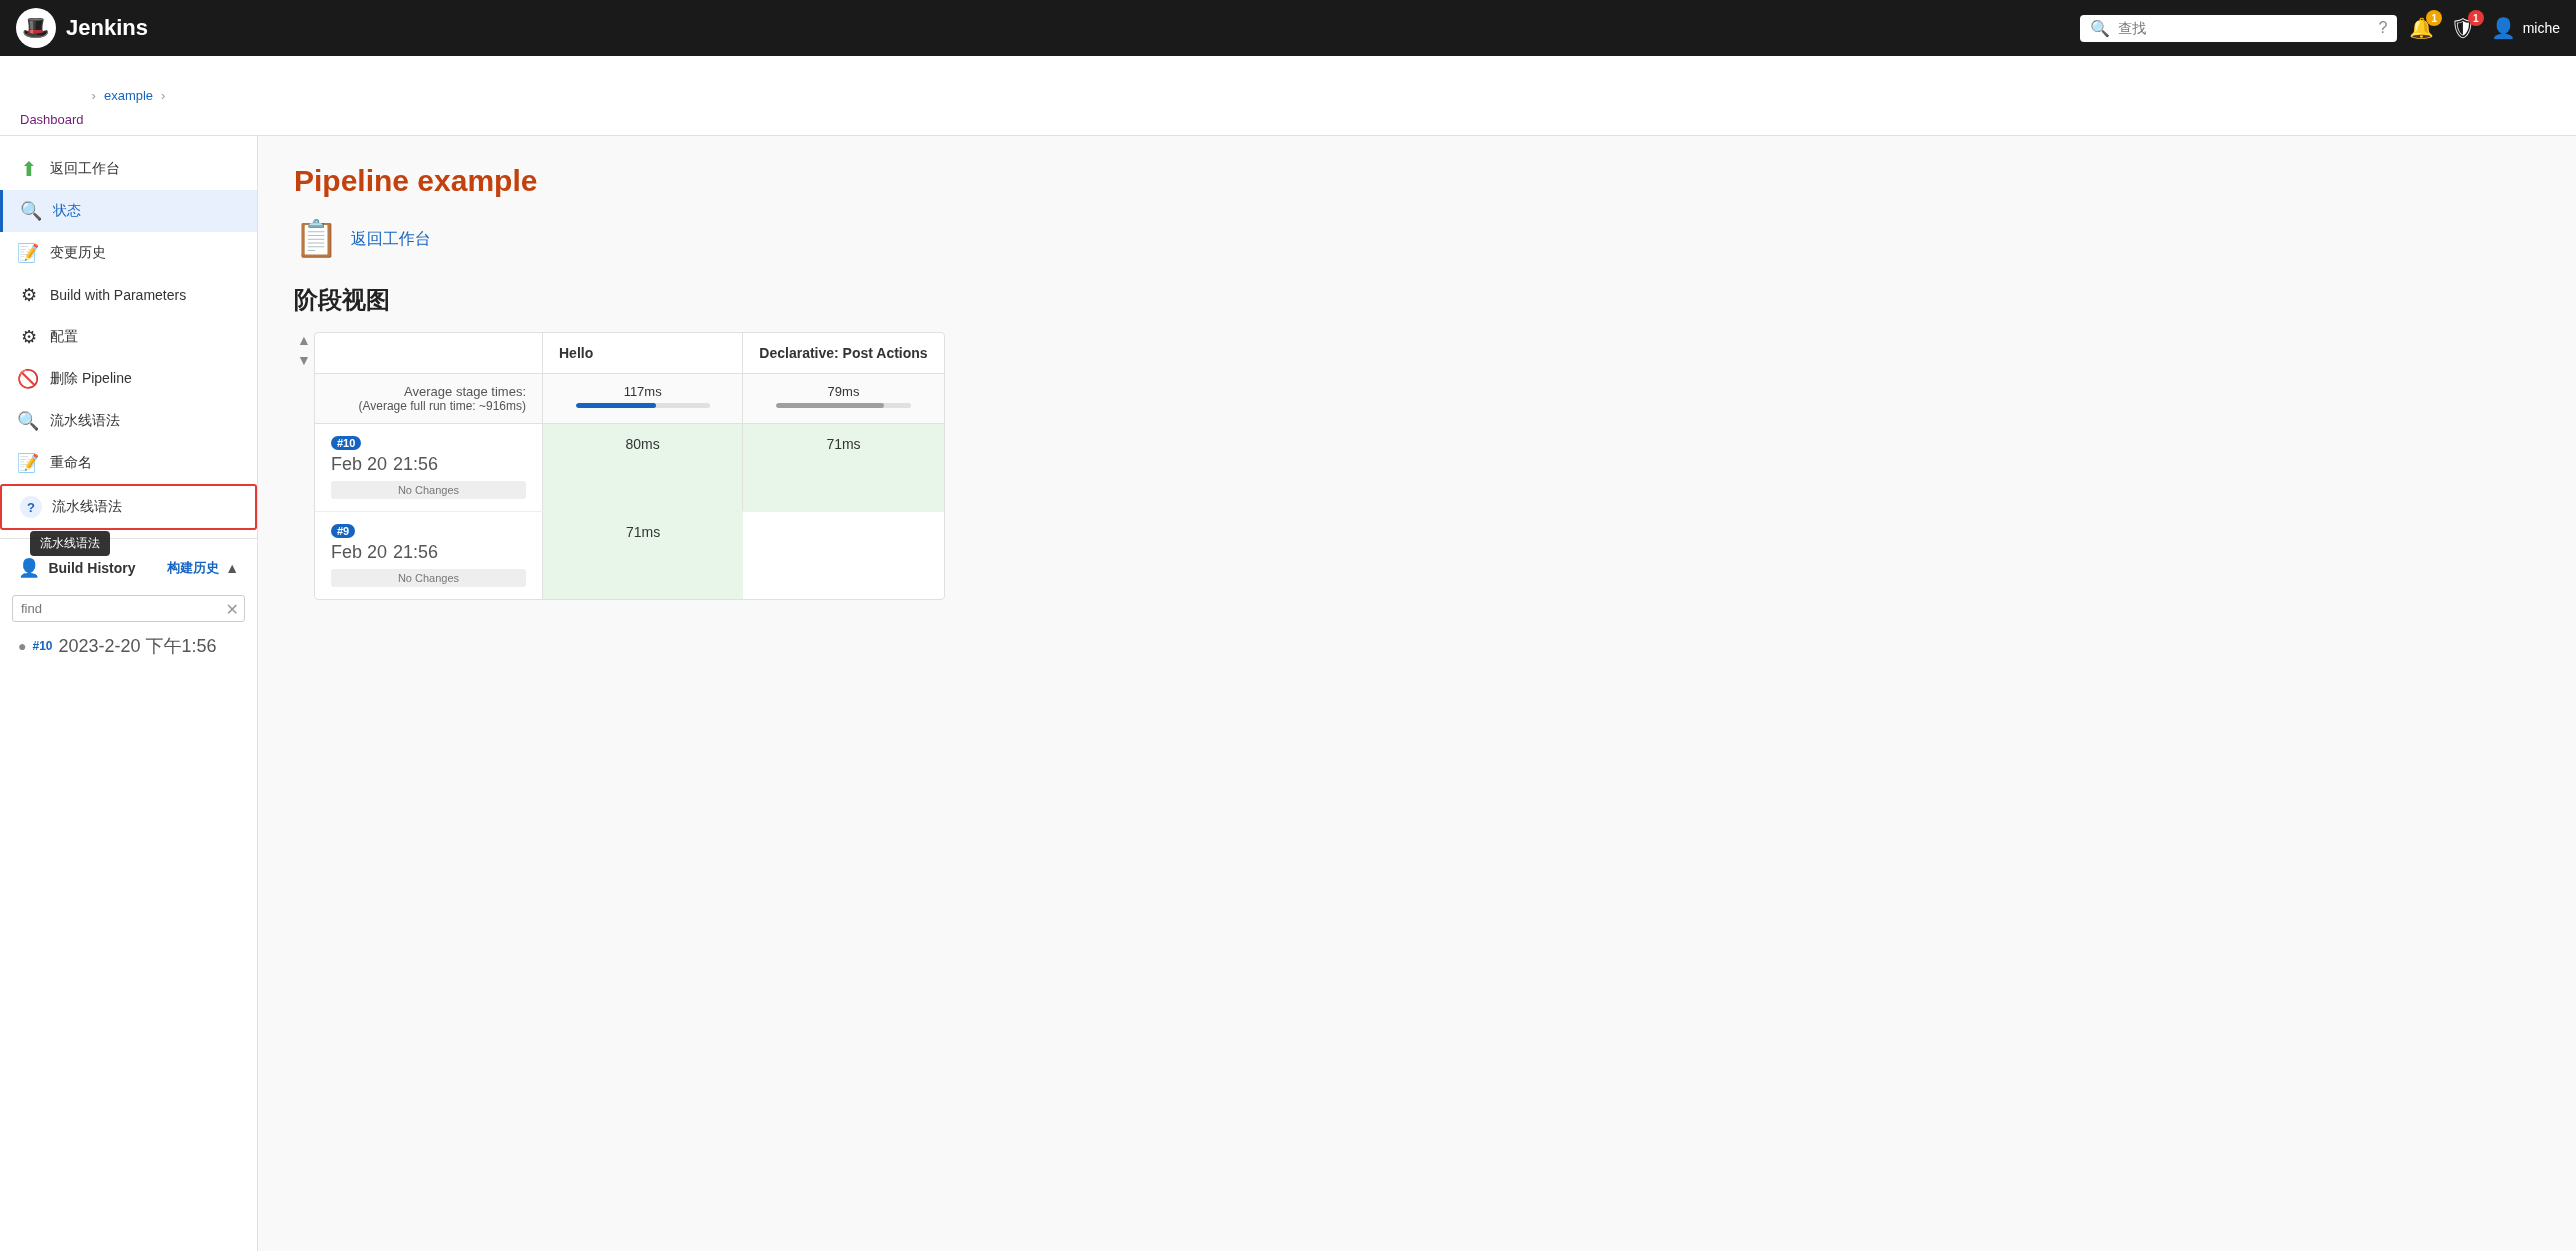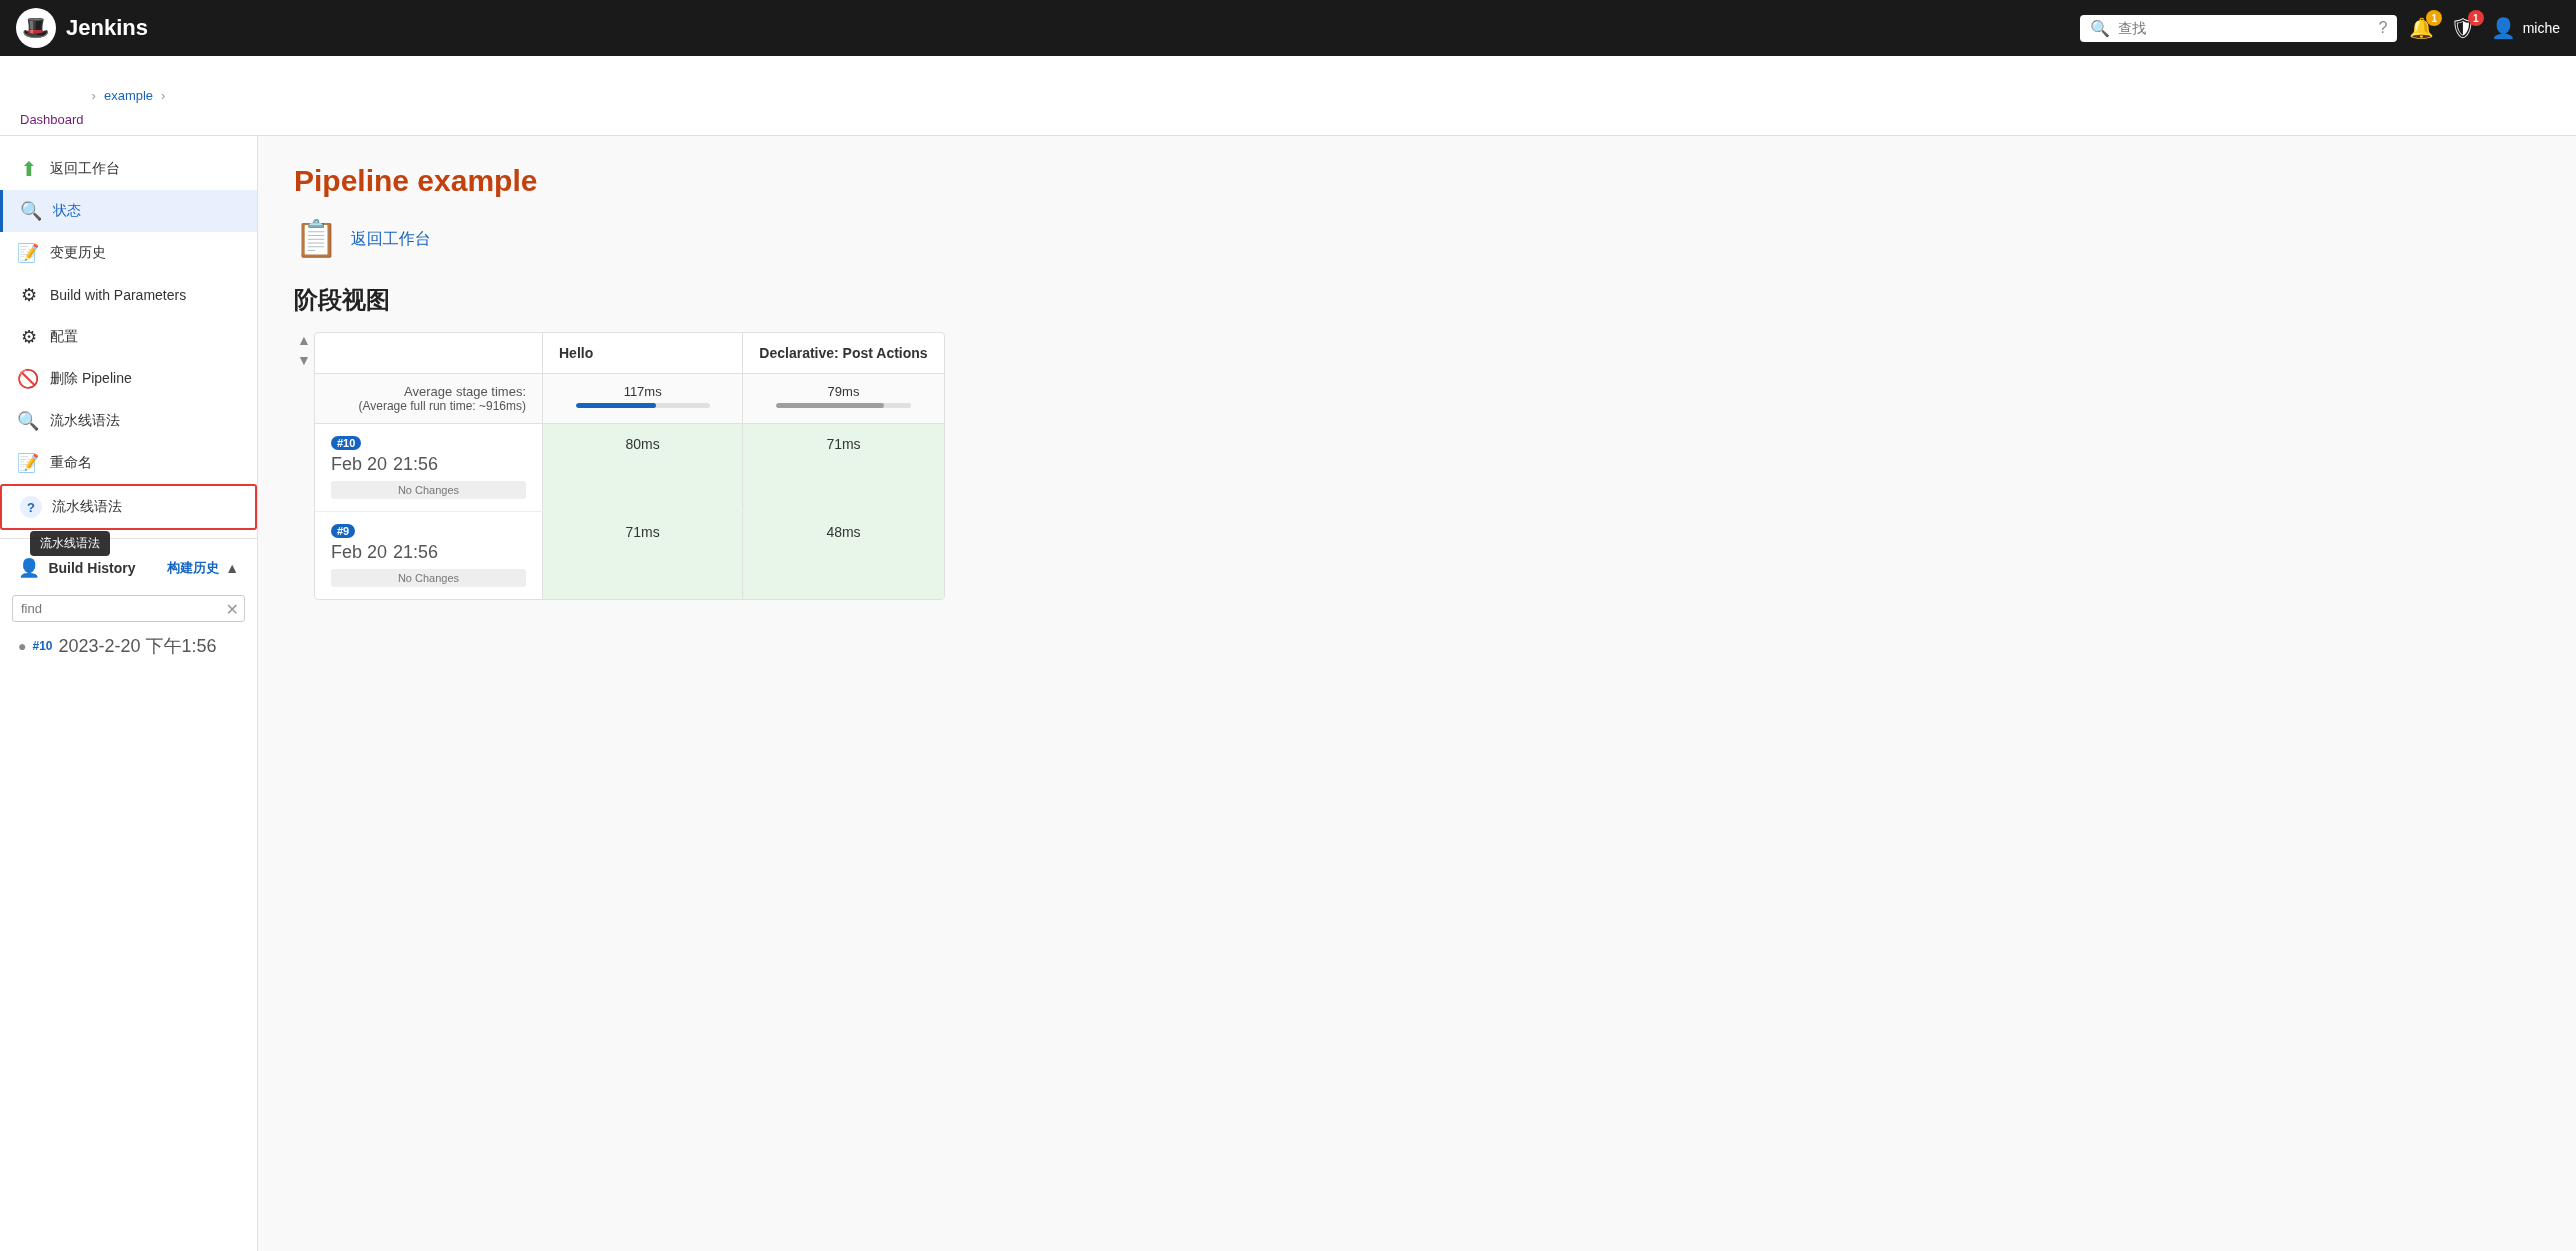--- a/index.html
+++ b/index.html
@@ -550,23 +550,20 @@
             </div>
             <div style="display:flex;gap:6px;align-items:center;margin-top:2px;">
               <span class="build-date">Feb 20</span>
               <span class="build-date">21:56</span>
             </div>
             <span class="no-changes-badge">No Changes</span>
           </div>
           <div class="stage-cell stage-cell-green">
             <span>71ms</span>
           </div>
-          <div class="stage-cell stage-cell-green">
-            <span>48ms</span>
-          </div>
         </div>
 
       </div>
     </div>
 
   </main>
 </div>
 
 
 </body></html>

